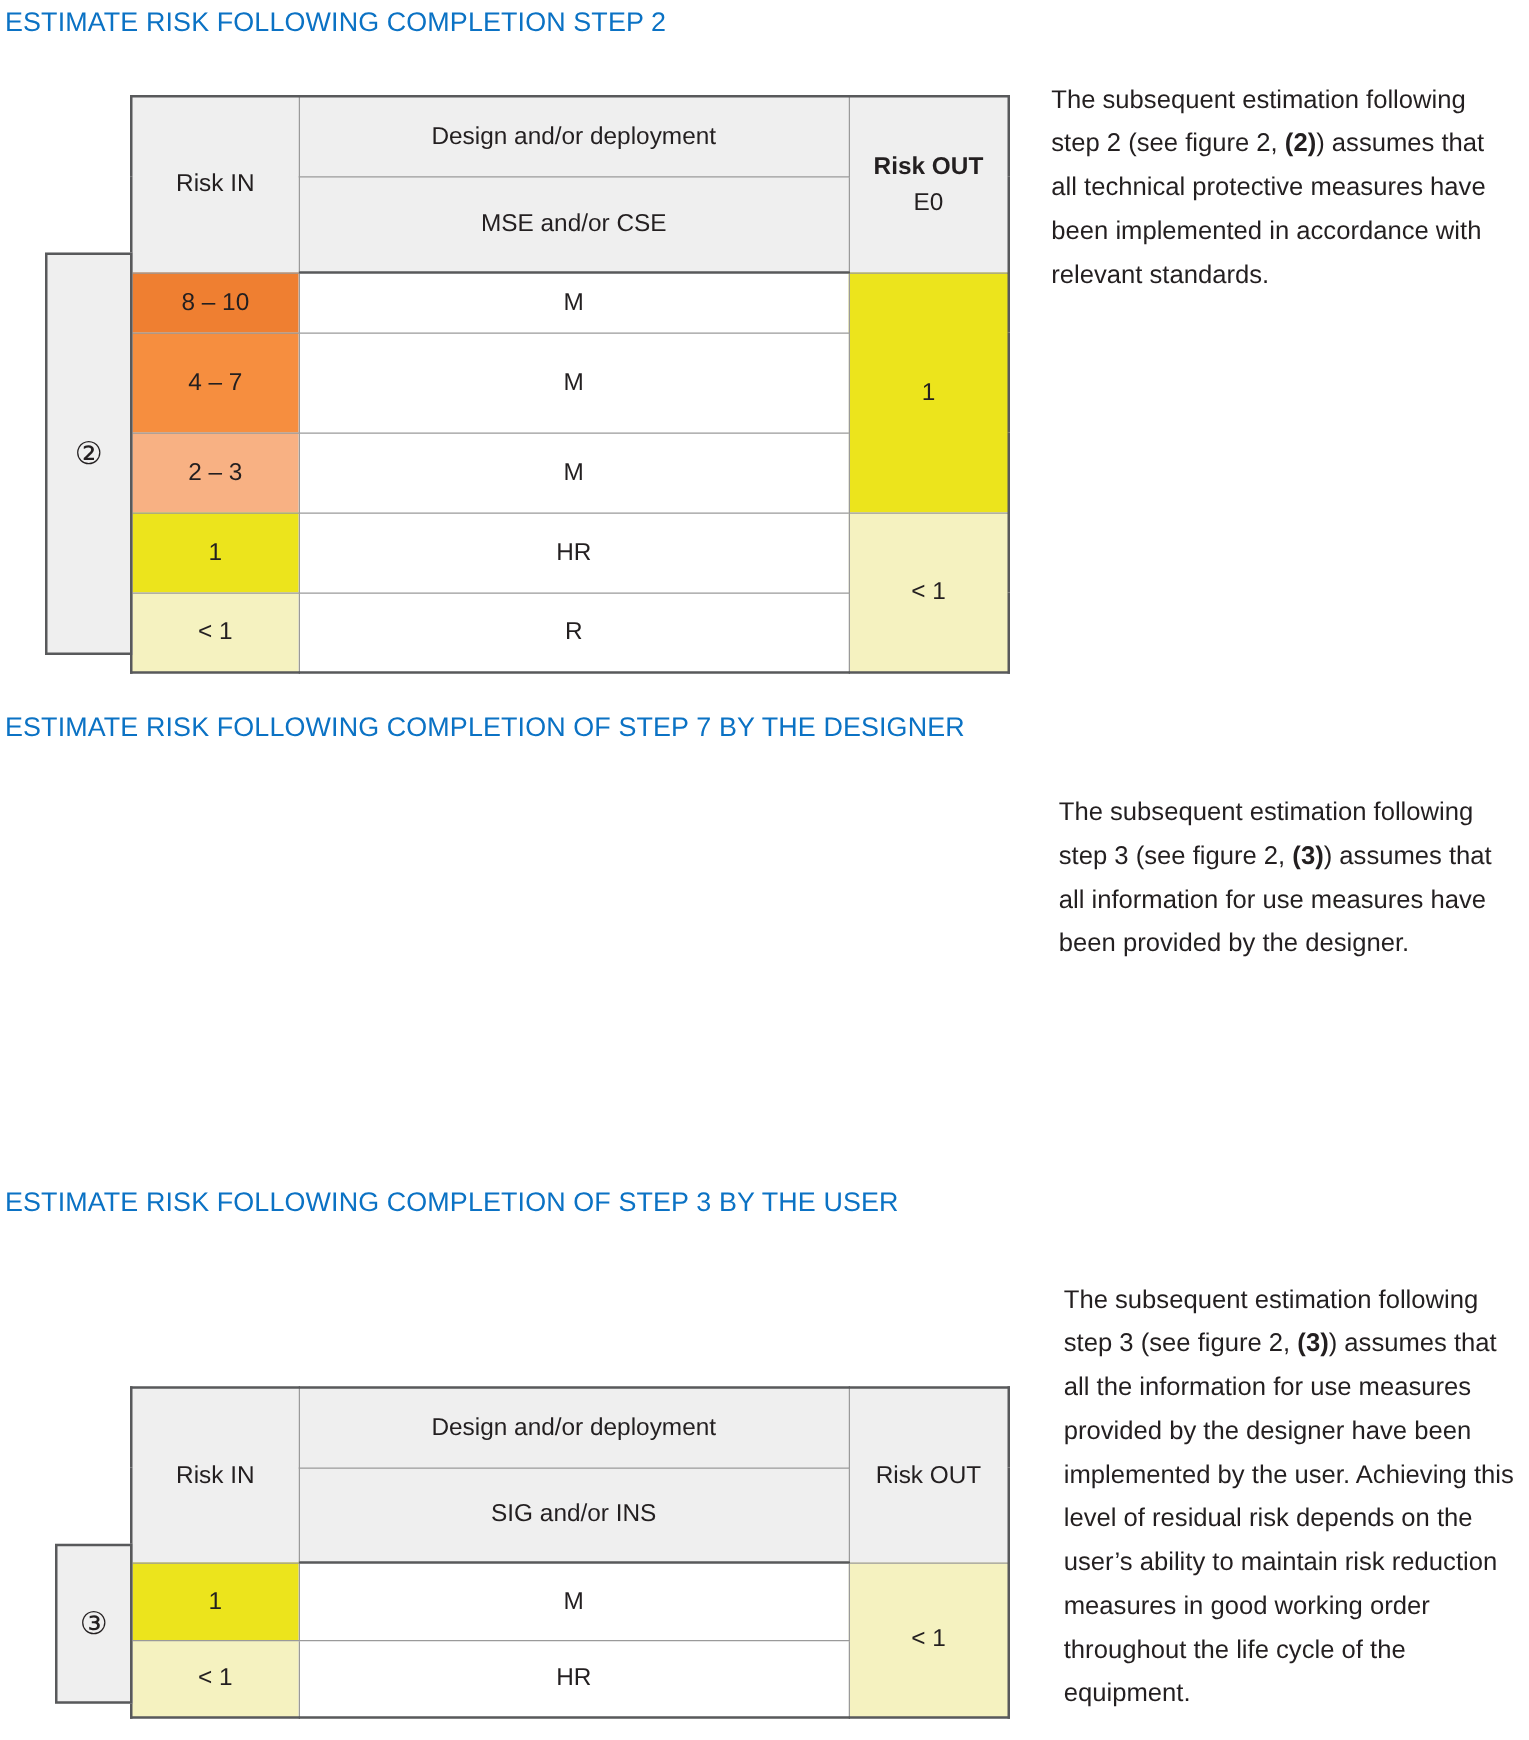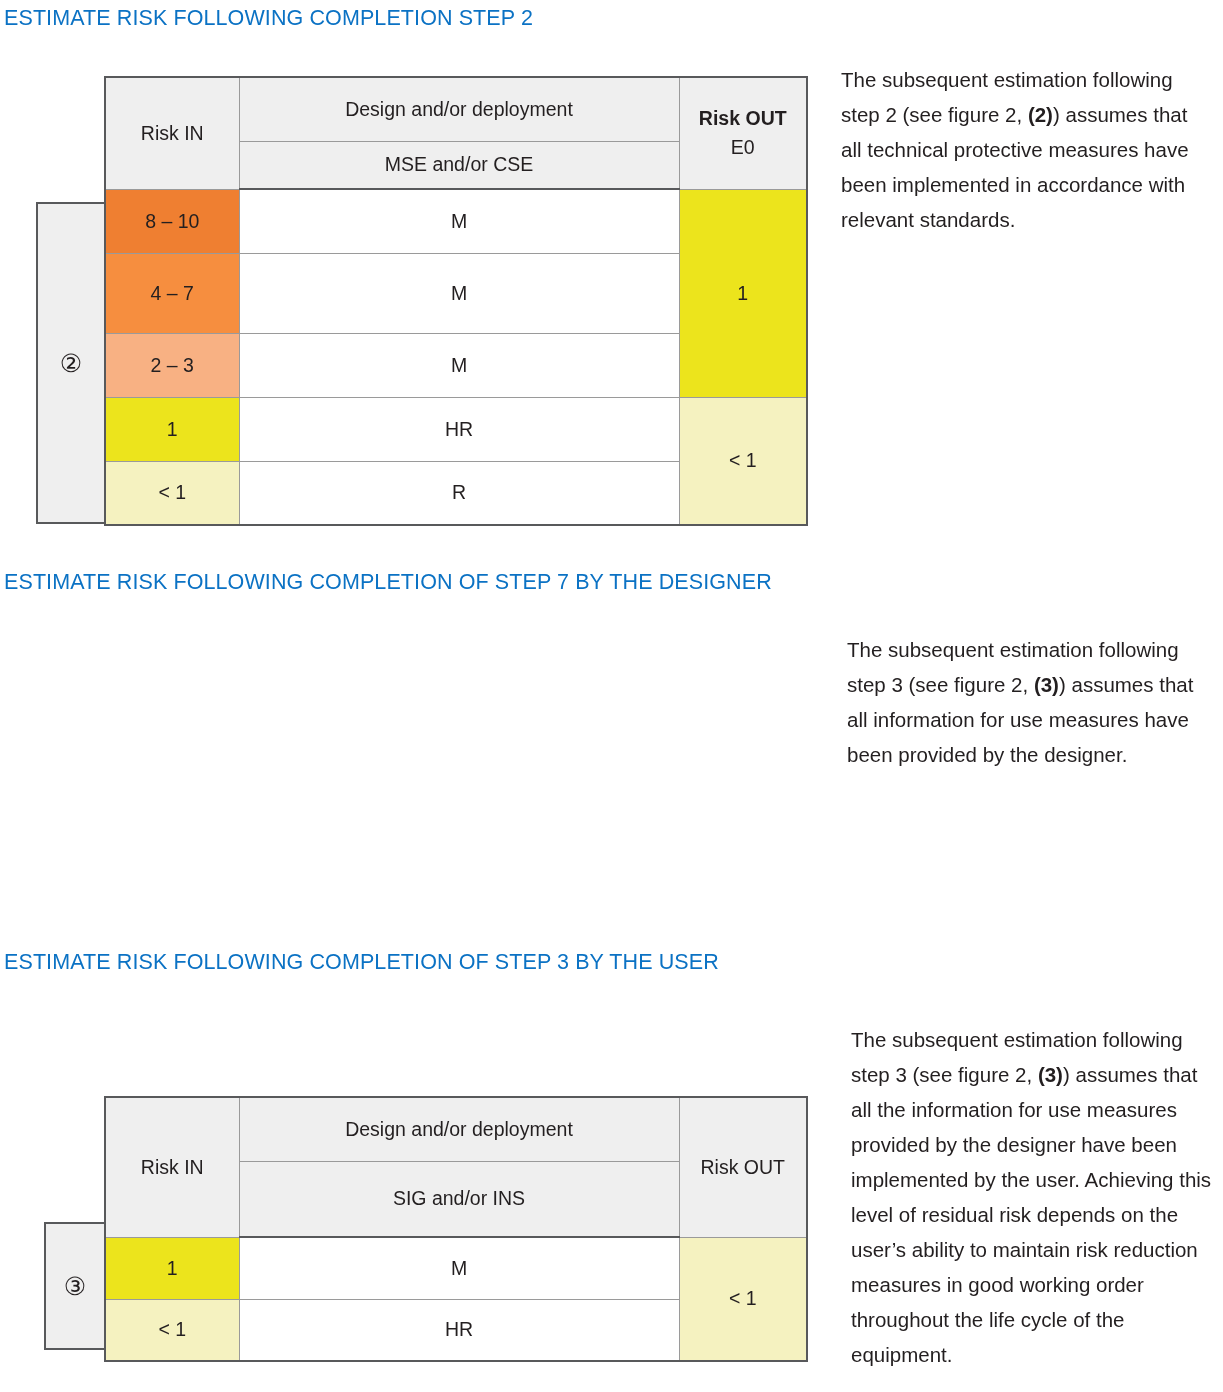--- a/index.html
+++ b/index.html
@@ -103,25 +103,25 @@
     <tbody>
         <tr>
       <th class="hdr" rowspan="2" style="height:64px;">Risk IN</th>
       <th class="hdr" style="height:64px;">Design and/or deployment</th>
       <th class="hdr" rowspan="2">
         <div style="font-weight:bold">Risk OUT</div>
         <div style="font-weight:normal;margin-top:6px">E0</div>
       </th>
     </tr>
     <tr>
-      <td class="hdr-sub hdr-thick" style="height:48px;margin-top:36px;">MSE and/or CSE</td>
+      <td class="hdr-sub hdr-thick" style="height:77px;margin-top:36px;">MSE and/or CSE</td>
     </tr>
 
     <tr>
-      <td class="c-orange" style="height:64px;">8 – 10</td>
+      <td class="c-orange" style="height:48px;">8 – 10</td>
       <td class="c-white">M</td>
       <td class="c-yellow" rowspan="3">1</td>
     </tr>
     <tr>
       <td class="c-orange2" style="height:80px;">4 – 7</td>
       <td class="c-white">M</td>
     </tr>
     <tr>
       <td class="c-orange3" style="height:64px;">2 – 3</td>
       <td class="c-white">M</td>

